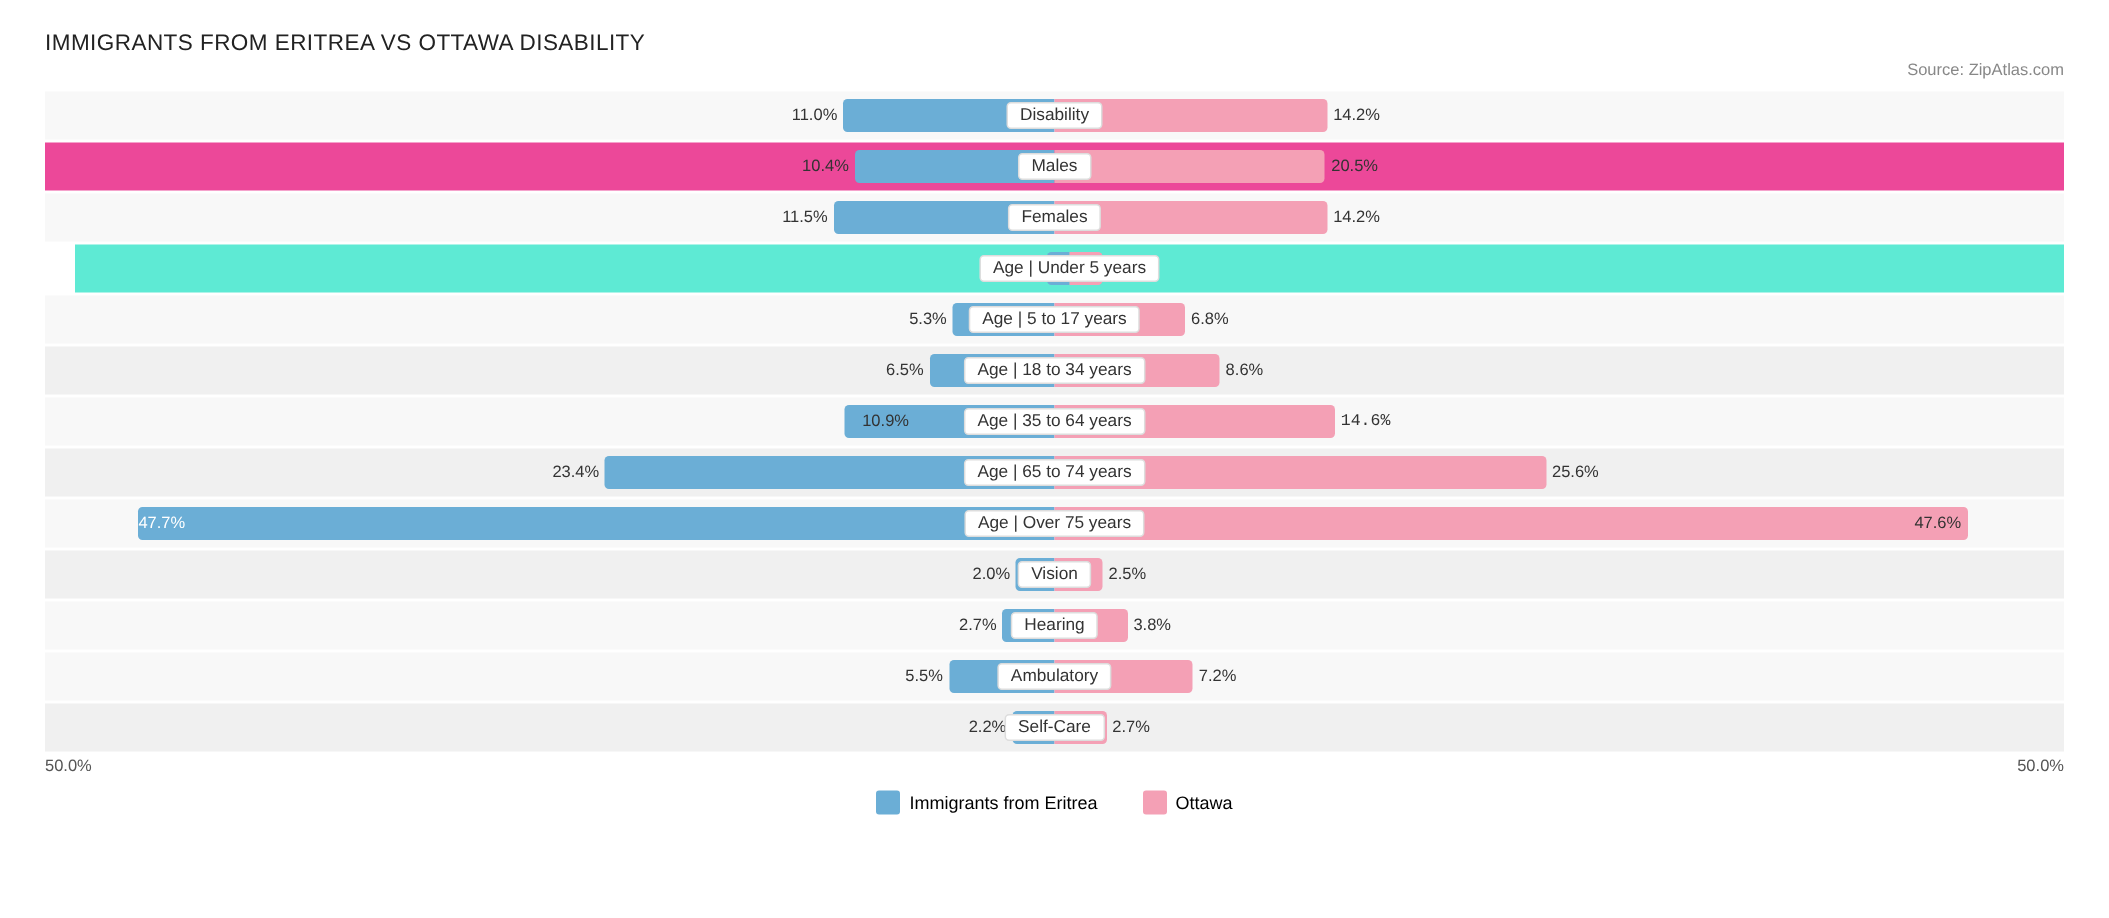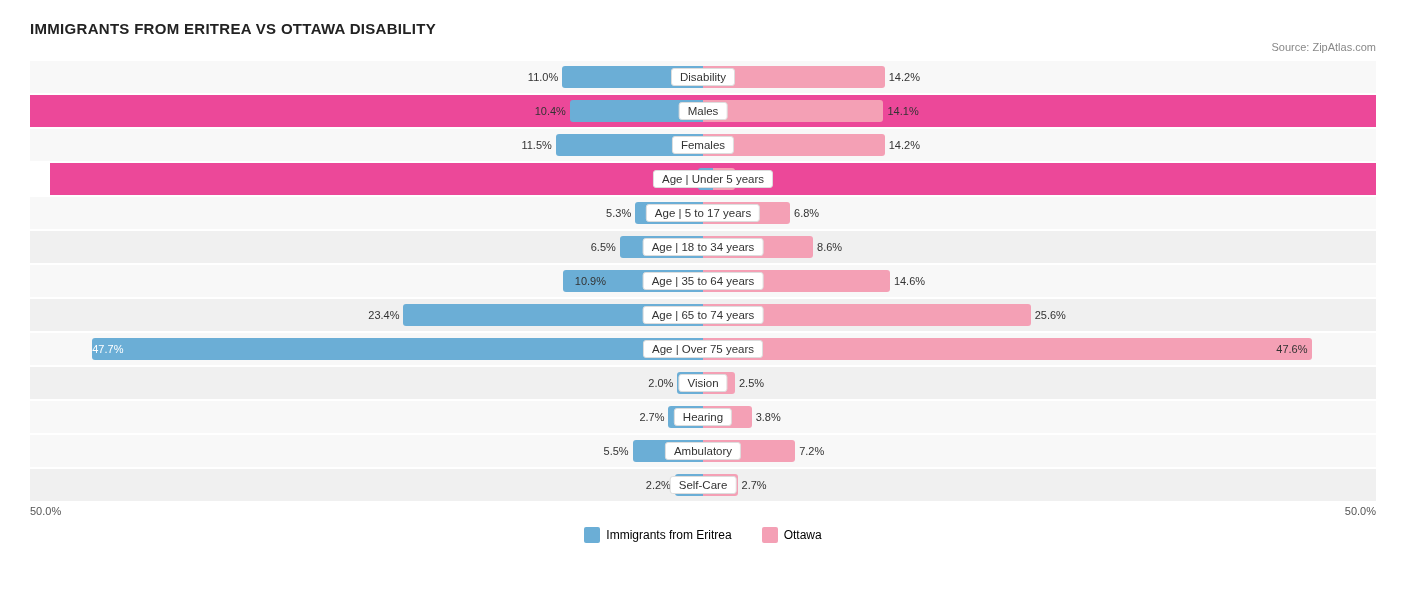--- a/index.html
+++ b/index.html
@@ -5,21 +5,21 @@
     * { box-sizing: border-box; margin: 0; padding: 0; }
     body {
       font-family: Arial, sans-serif;
       background: #fff;
       width: 1406px;
       min-height: 612px;
       padding: 20px 30px;
     }
     .chart-title {
       font-size: 15px;
-      font-weight: bold;
+      font-weight: normal;
       color: #222;
       text-transform: uppercase;
       letter-spacing: 0.3px;
       margin-bottom: 4px;
     }
     .source {
       font-size: 11px;
       color: #888;
       text-align: right;
       margin-bottom: 8px;
@@ -142,34 +142,34 @@
         <div class="val-left" style="padding-right: 144.8px;">11.0%</div>
         <div class="val-right" style="padding-left: 185.76px;">14.2%</div>
         <div class="center-label">Disability</div>
       </div>
     </div>
     <div class="row" style="background: #ec4899;">
       <div class="row-inner">
         <div class="bar-left" style="width: 133.12px;"></div>
         <div class="bar-right" style="width: 180.48px;"></div>
         <div class="val-left" style="padding-right: 137.12px;">10.4%</div>
-        <div class="val-right" style="padding-left: 184.48px;">14.1%</div>
+        <div class="val-right" style="padding-left: 184.48px;">20.5%</div>
         <div class="center-label">Males</div>
       </div>
     </div>
     <div class="row" style="background: rgb(248, 248, 248);">
       <div class="row-inner">
         <div class="bar-left" style="width: 147.2px;"></div>
         <div class="bar-right" style="width: 181.76px;"></div>
         <div class="val-left" style="padding-right: 151.2px;">11.5%</div>
         <div class="val-right" style="padding-left: 185.76px;">14.2%</div>
         <div class="center-label">Females</div>
       </div>
     </div>
-    <div class="row" style="background: #ec4899; margin-left: 20px;">
+    <div class="row" style="background: #5eead4; margin-left: 20px;">
       <div class="row-inner">
         <div class="bar-left" style="width: 15.36px;"></div>
         <div class="bar-right" style="width: 21.76px;"></div>
         <div class="val-left" style="padding-right: 19.36px;">1.2%</div>
         <div class="val-right" style="padding-left: 25.76px;">1.7%</div>
         <div class="center-label">Age | Under 5 years</div>
       </div>
     </div>
     <div class="row" style="background: rgb(248, 248, 248); justify-content: flex-end;">
       <div class="row-inner">
@@ -187,21 +187,21 @@
         <div class="val-left" style="padding-right: 87.2px;">6.5%</div>
         <div class="val-right" style="padding-left: 114.08px; text-align: right;">8.6%</div>
         <div class="center-label">Age | 18 to 34 years</div>
       </div>
     </div>
     <div class="row" style="background: rgb(248, 248, 248);">
       <div class="row-inner">
         <div class="bar-left" style="width: 139.52px;"></div>
         <div class="bar-right" style="width: 186.88px;"></div>
         <div class="val-left" style="padding-right: 97px;">10.9%</div>
-        <div class="val-right" style="padding-left: 190.88px;">14.6%</div>
+        <div class="val-right" style="padding-left: 190.88px; font-family: Liberation Mono, monospace;">14.6%</div>
         <div class="center-label">Age | 35 to 64 years</div>
       </div>
     </div>
     <div class="row" style="background: rgb(240, 240, 240);">
       <div class="row-inner">
         <div class="bar-left" style="width: 299.52px;"></div>
         <div class="bar-right" style="width: 327.68px;"></div>
         <div class="val-left" style="padding-right: 303.52px;">23.4%</div>
         <div class="val-right" style="padding-left: 331.68px;">25.6%</div>
         <div class="center-label">Age | 65 to 74 years</div>

